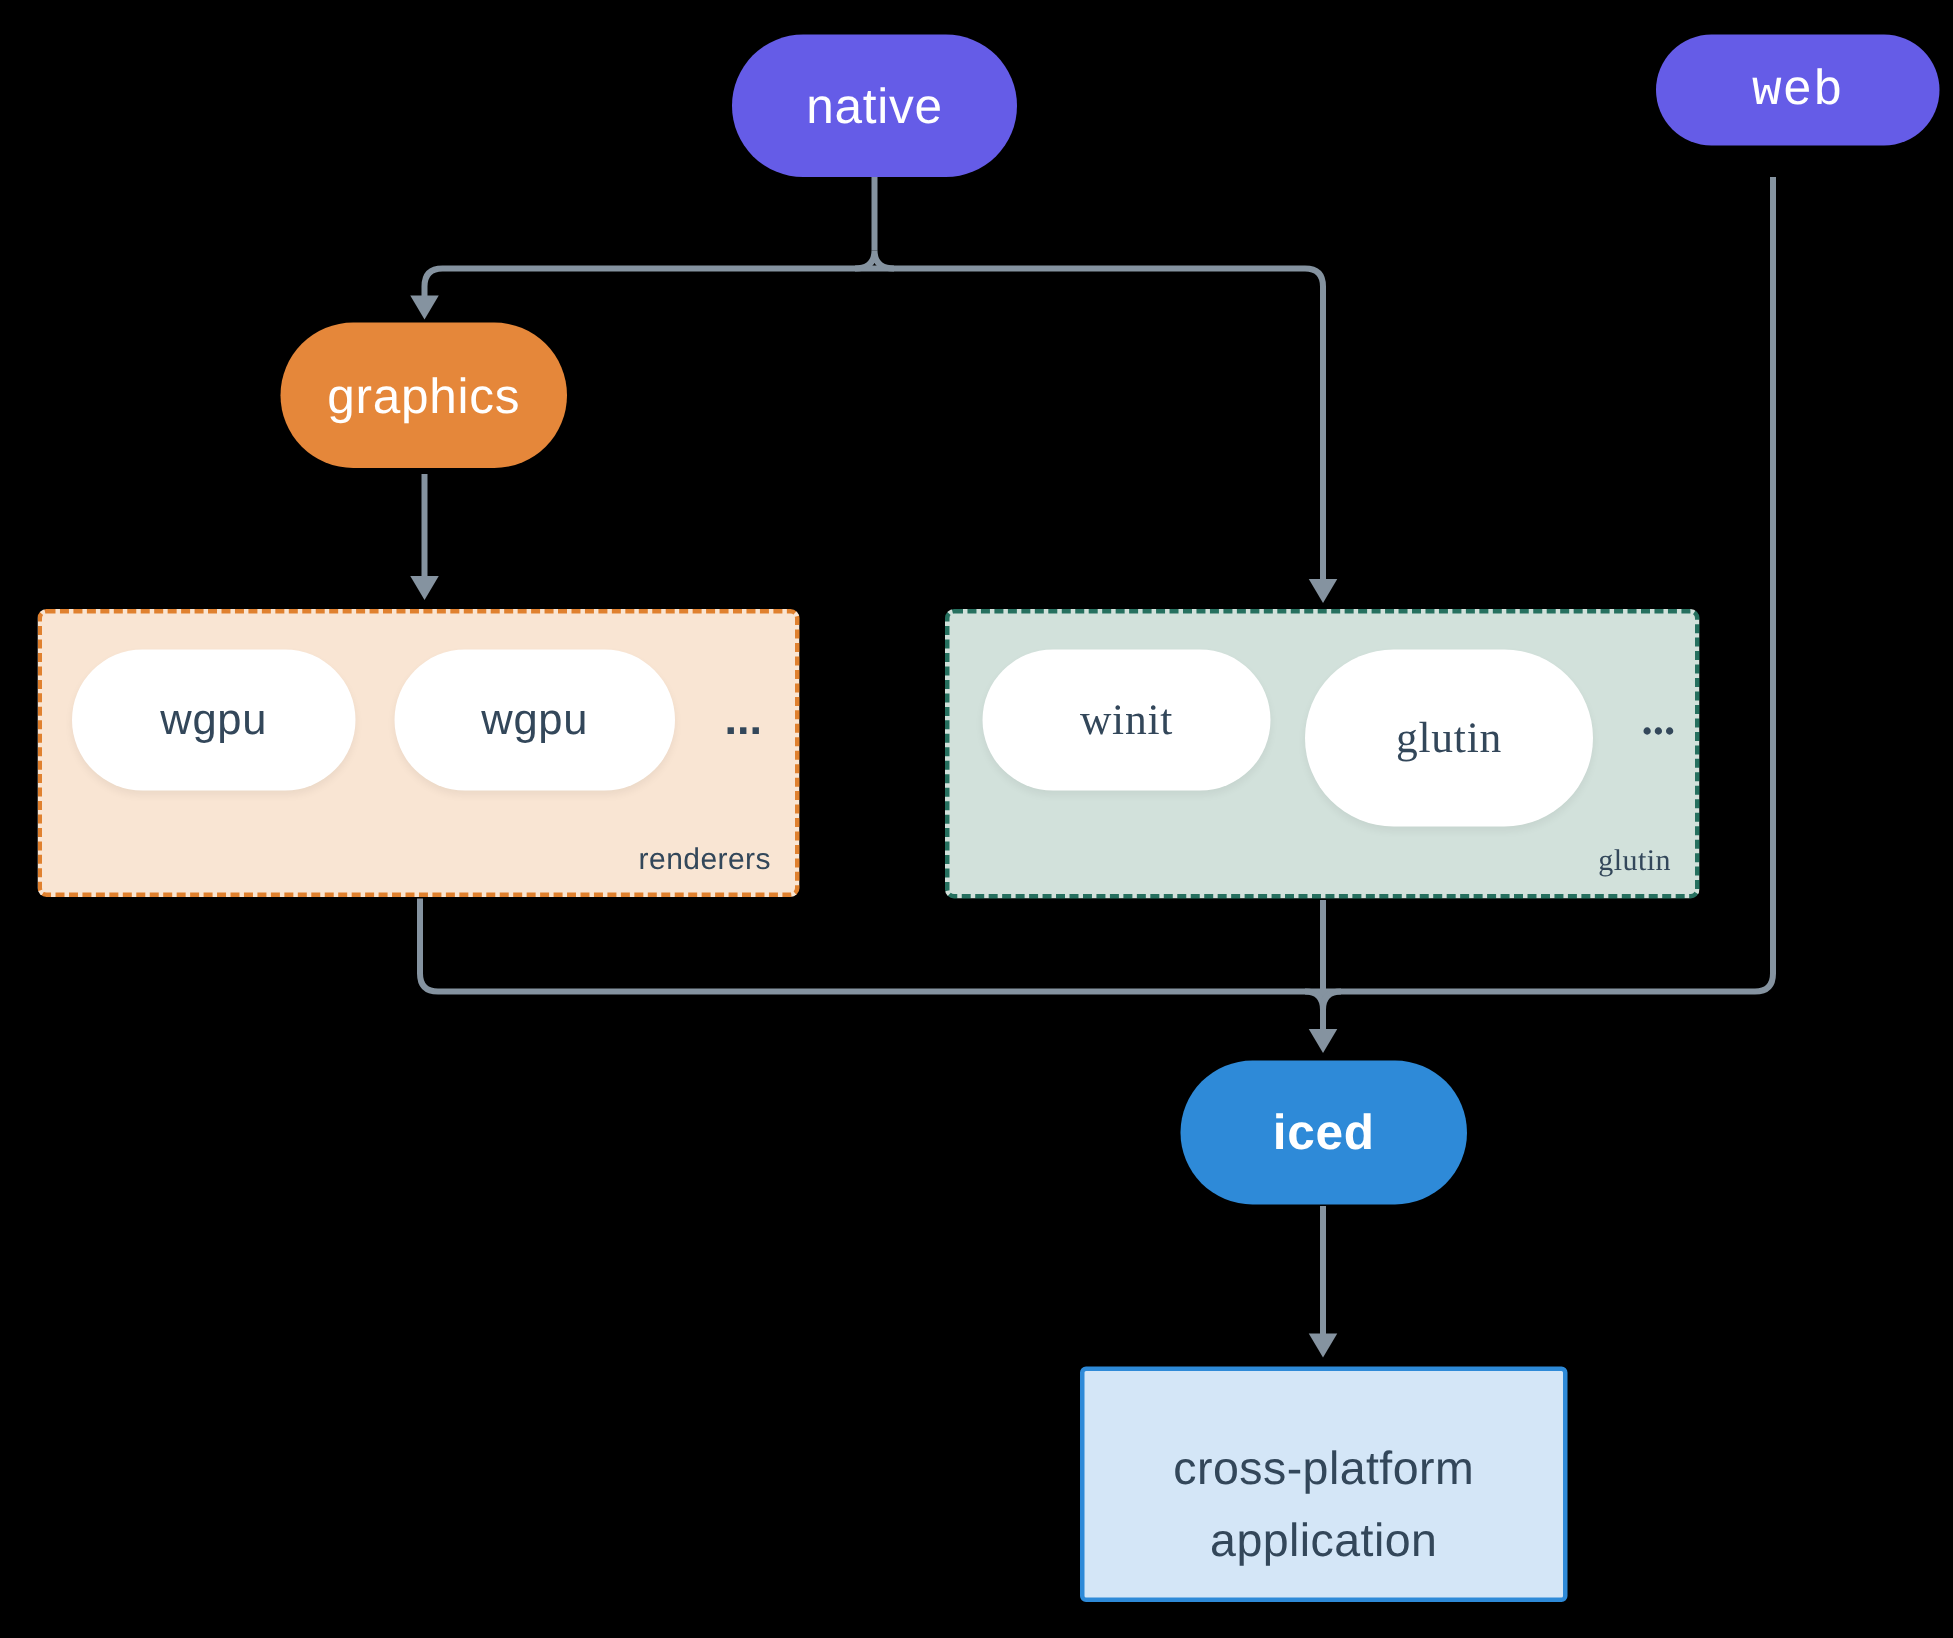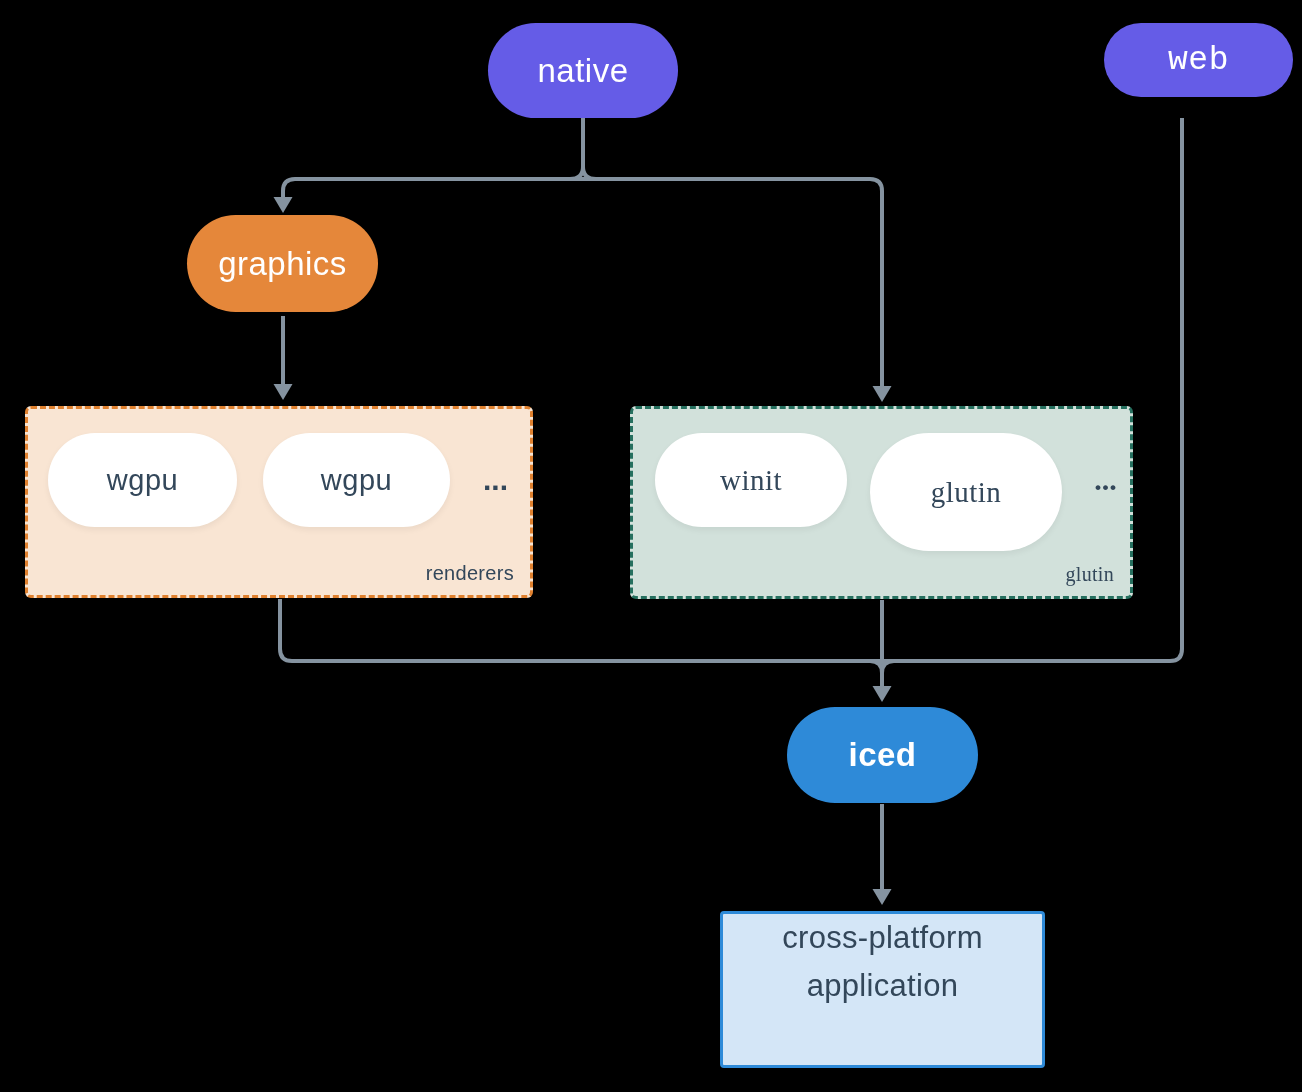--- a/index.html
+++ b/index.html
@@ -39,23 +39,23 @@
     display:flex;align-items:center;justify-content:center;
   }
   .group .group-label{
     position:absolute;right:16px;bottom:10px;
     color:var(--dark,#33475A);font-size:20px;letter-spacing:.3px;
   }
 
   .app-box{
     position:absolute;box-sizing:border-box;border-radius:4px;
     background:var(--app_bg,#D4E6F7);border:3px solid var(--blue,#2E8AD8);
-    display:flex;align-items:flex-start;justify-content:center;text-align:center;
+    display:flex;align-items:flex-end;justify-content:center;text-align:center;
     color:var(--dark,#33475A);font-size:31px;line-height:1.55;letter-spacing:.3px;
-    padding:0 40px;
+    padding:14px 40px;
   }
 </style>
 </head>
 <body>
 
 <div id="stage">
 
   <svg class="wires" width="1302" height="1092" viewBox="0 0 1302 1092">
 
     <path class="wire" d="M583,118 L583,167"></path>

